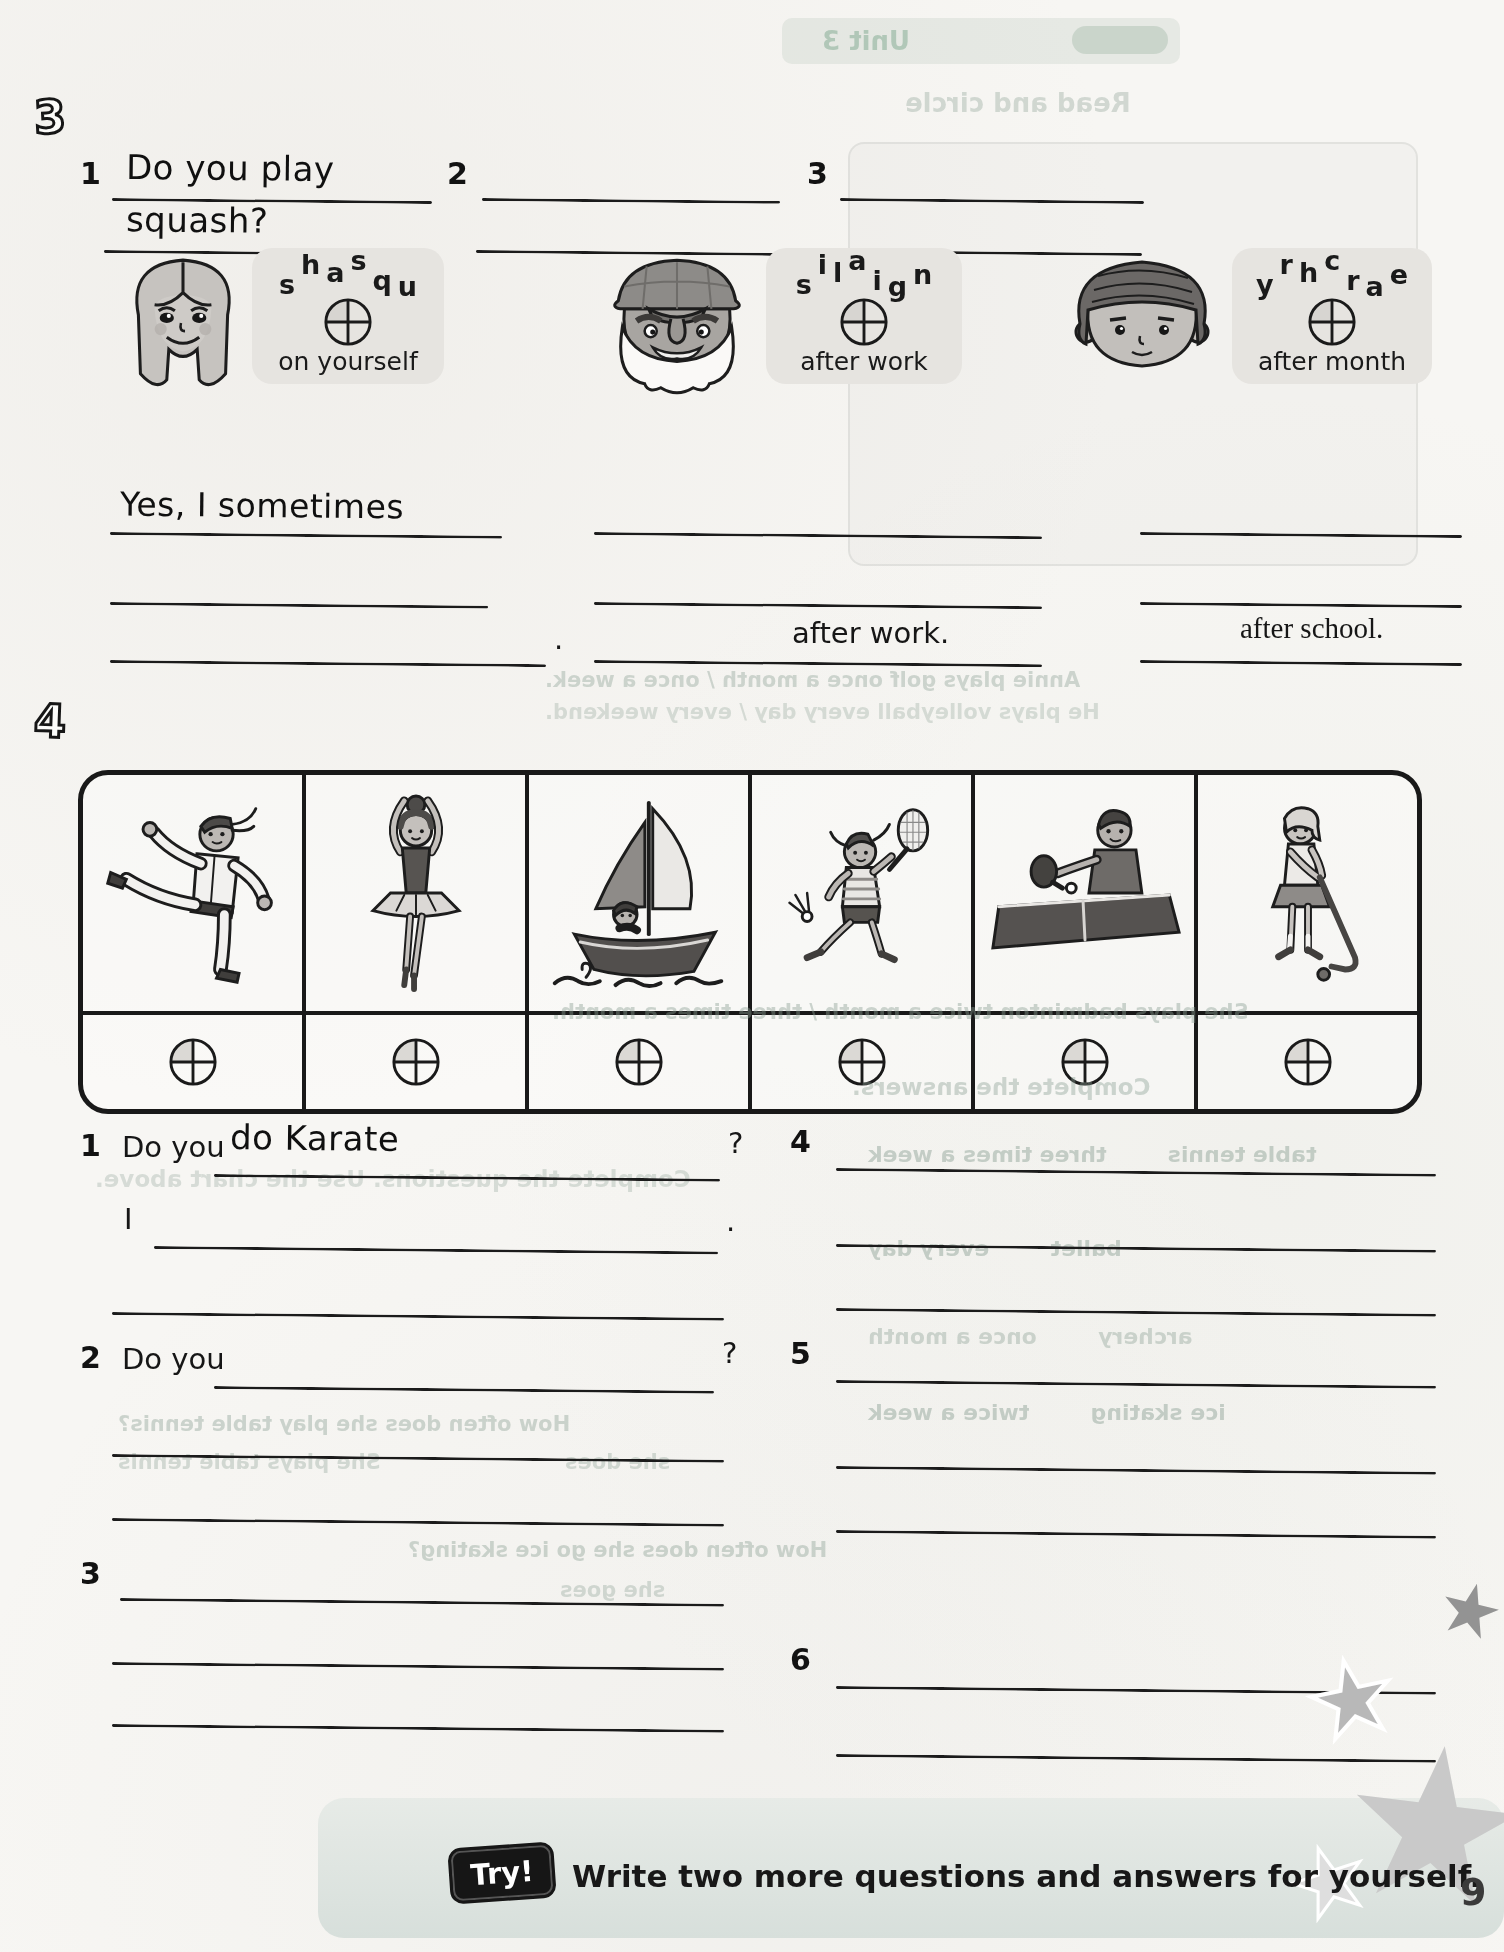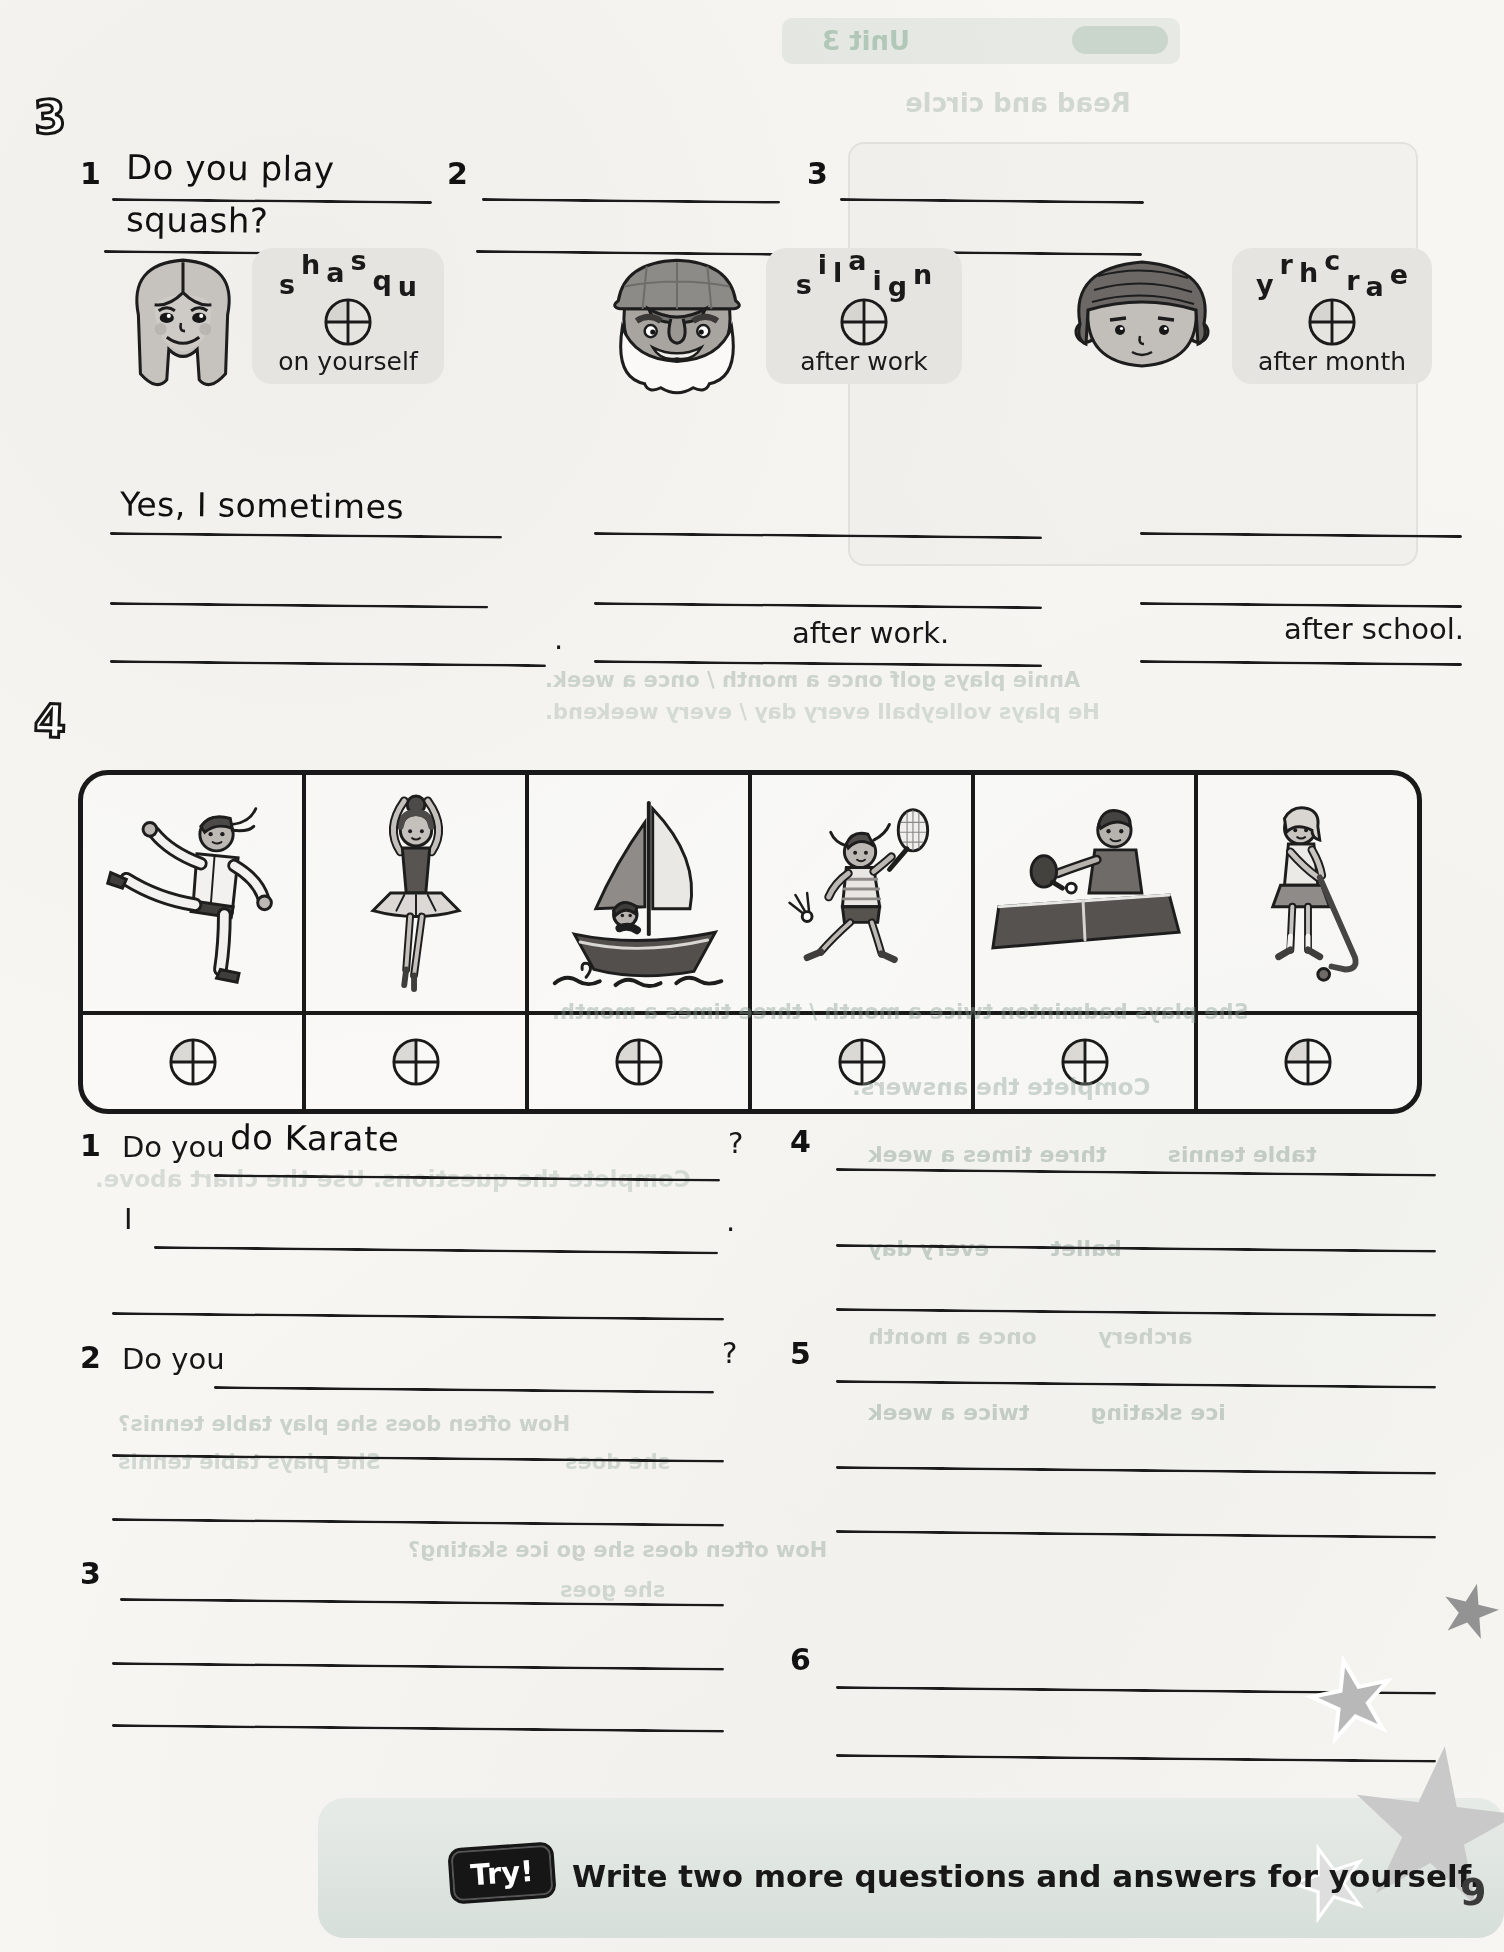--- a/index.html
+++ b/index.html
@@ -209,21 +209,21 @@
   <div class="line abs" style="left:110px;top:660px;width:436px;"></div>
   <div class="print abs" style="left:554px;top:622px;">.</div>
 
   <div class="line abs" style="left:594px;top:532px;width:448px;"></div>
   <div class="line abs" style="left:594px;top:602px;width:448px;"></div>
   <div class="print abs" style="left:792px;top:616px;">after work.</div>
   <div class="line abs" style="left:594px;top:660px;width:448px;"></div>
 
   <div class="line abs" style="left:1140px;top:532px;width:322px;"></div>
   <div class="line abs" style="left:1140px;top:602px;width:322px;"></div>
-  <div class="print abs" style="left:1284px;top:612px;">after school.</div>
+  <div class="print abs" style="left:1240px;top:612px;font-family:Liberation Serif, serif;">after school.</div>
   <div class="line abs" style="left:1140px;top:660px;width:322px;"></div>
 
   <div class="exnum abs" style="left:34px;top:694px;transform:rotate(2deg);">4</div>
 
   <div id="chart" class="abs">
     <div class="ccell">
       <div class="ctop">
         <svg width="196" height="208" viewBox="0 0 200 212">
           <g stroke="#1d1d1d" stroke-width="3" fill="none" stroke-linecap="round">
             <circle cx="124" cy="46" r="17" fill="#bcb8b4"></circle>

